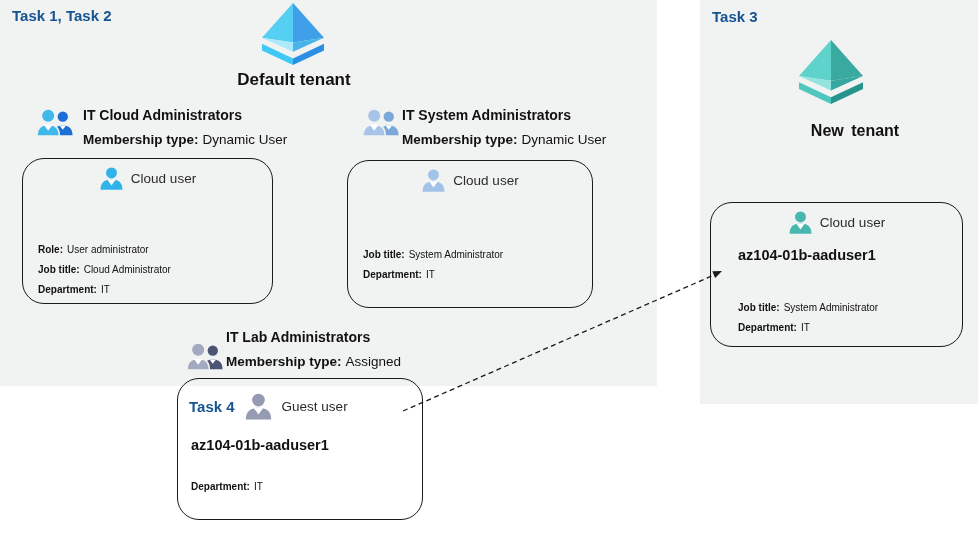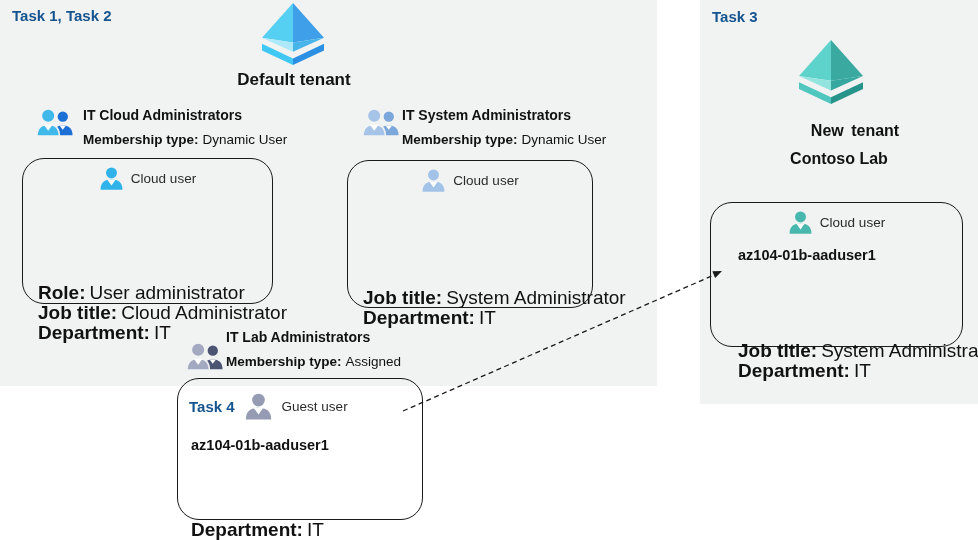--- a/index.html
+++ b/index.html
@@ -28,21 +28,21 @@
     position:absolute;left:0;right:0;display:flex;align-items:center;
     justify-content:center;gap:7px;font-size:13.5px;color:#2b2b2b;
   }
   .card-header-left{
     position:absolute;display:flex;align-items:center;gap:9px;
     font-size:13.5px;color:#2b2b2b;white-space:nowrap;
   }
   .card-task{font-weight:700;font-size:15px;color:#15548f;}
   .person-icon{display:block;width:25px;height:24px;flex:0 0 auto;}
   .username{position:absolute;font-weight:700;font-size:14.5px;color:#111;white-space:nowrap;}
-  .attrs{position:absolute;font-size:19px;line-height:20px;color:#111;white-space:nowrap;margin-top:43px;}
+  .attrs{position:absolute;font-size:10px;line-height:20px;color:#111;white-space:nowrap;}
   .attr-row b{font-weight:700;}
   .arrow-layer{position:absolute;left:0;top:0;width:978px;height:540px;z-index:5;pointer-events:none;}
 </style>
 </head>
 <body>
 
 <div class="canvas">
 
   <section class="panel left-panel">
 
@@ -190,21 +190,20 @@
     <svg class="aad-icon" style="left:96px;top:40px;width:70px;height:64px;" viewBox="0 0 72 66">
       <polygon points="36,0 3,37 36,42" fill="#5ed3cb"></polygon>
       <polygon points="36,0 69,37 36,42" fill="#3aa9a0"></polygon>
       <polygon points="3,37 36,52 36,42" fill="#93e4de"></polygon>
       <polygon points="69,37 36,52 36,42" fill="#37a89f"></polygon>
       <polygon points="3,43.5 36,59 36,66 3,50.5" fill="#4fc6be"></polygon>
       <polygon points="69,43.5 36,59 36,66 69,50.5" fill="#27948c"></polygon>
     </svg>
 
     <div class="tenant-title" style="left:16px;top:122px;width:278px;font-size:16px;word-spacing:3px;">New tenant</div>
-    <div class="tenant-title" style="left:0;top:150px;width:278px;font-size:16px;">Contoso Lab</div>
 
     <div class="user-card" style="left:10px;top:202px;width:253px;height:145px;">
       <div class="card-header" style="top:7px;">
         <svg class="person-icon" viewBox="0 0 32 30">
           <circle cx="16" cy="8.5" r="7" fill="#48b7ae"></circle>
           <path d="M2 30 C2 20.5 7.5 17 16 17 C24.5 17 30 20.5 30 30 Z" fill="#48b7ae"></path>
           <path d="M16 24.5 L10.6 17 L21.4 17 Z" fill="#ffffff"></path>
         </svg>
         <span>Cloud user</span>
       </div>

